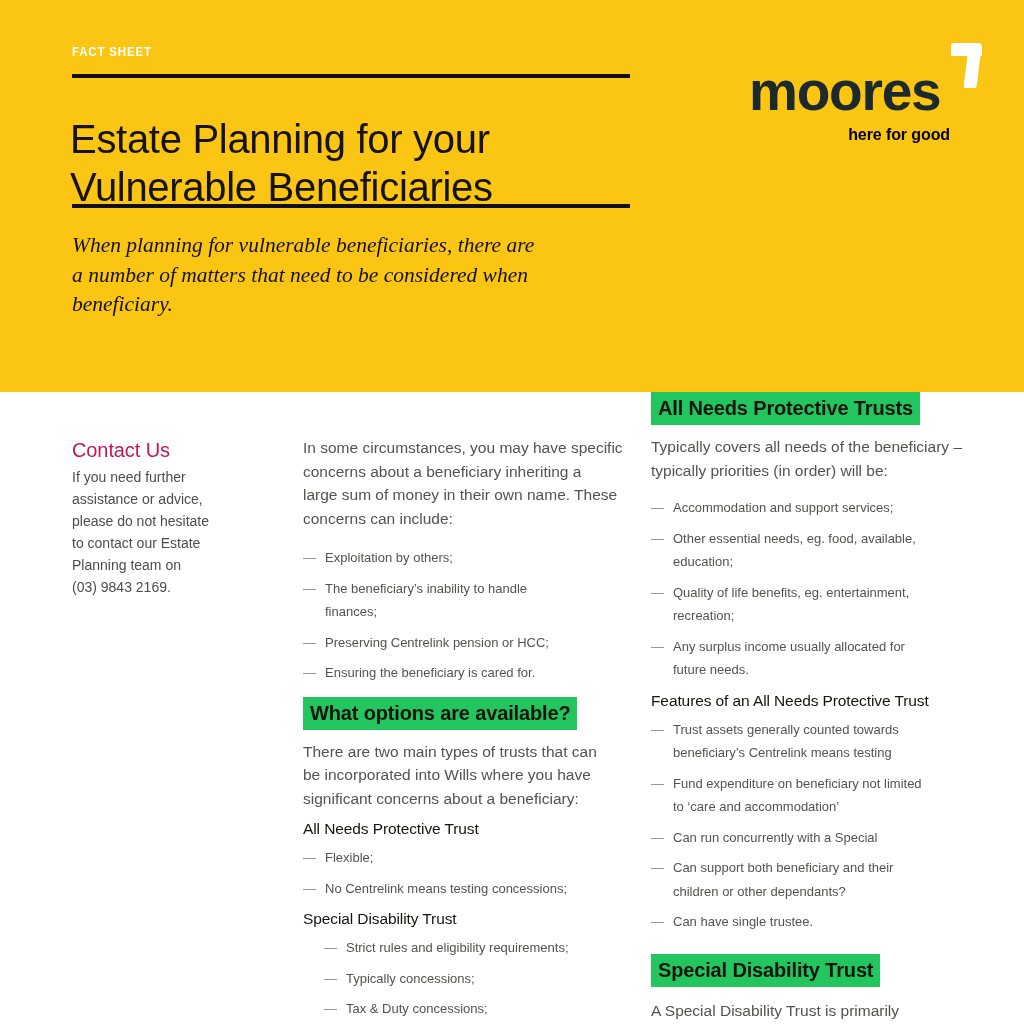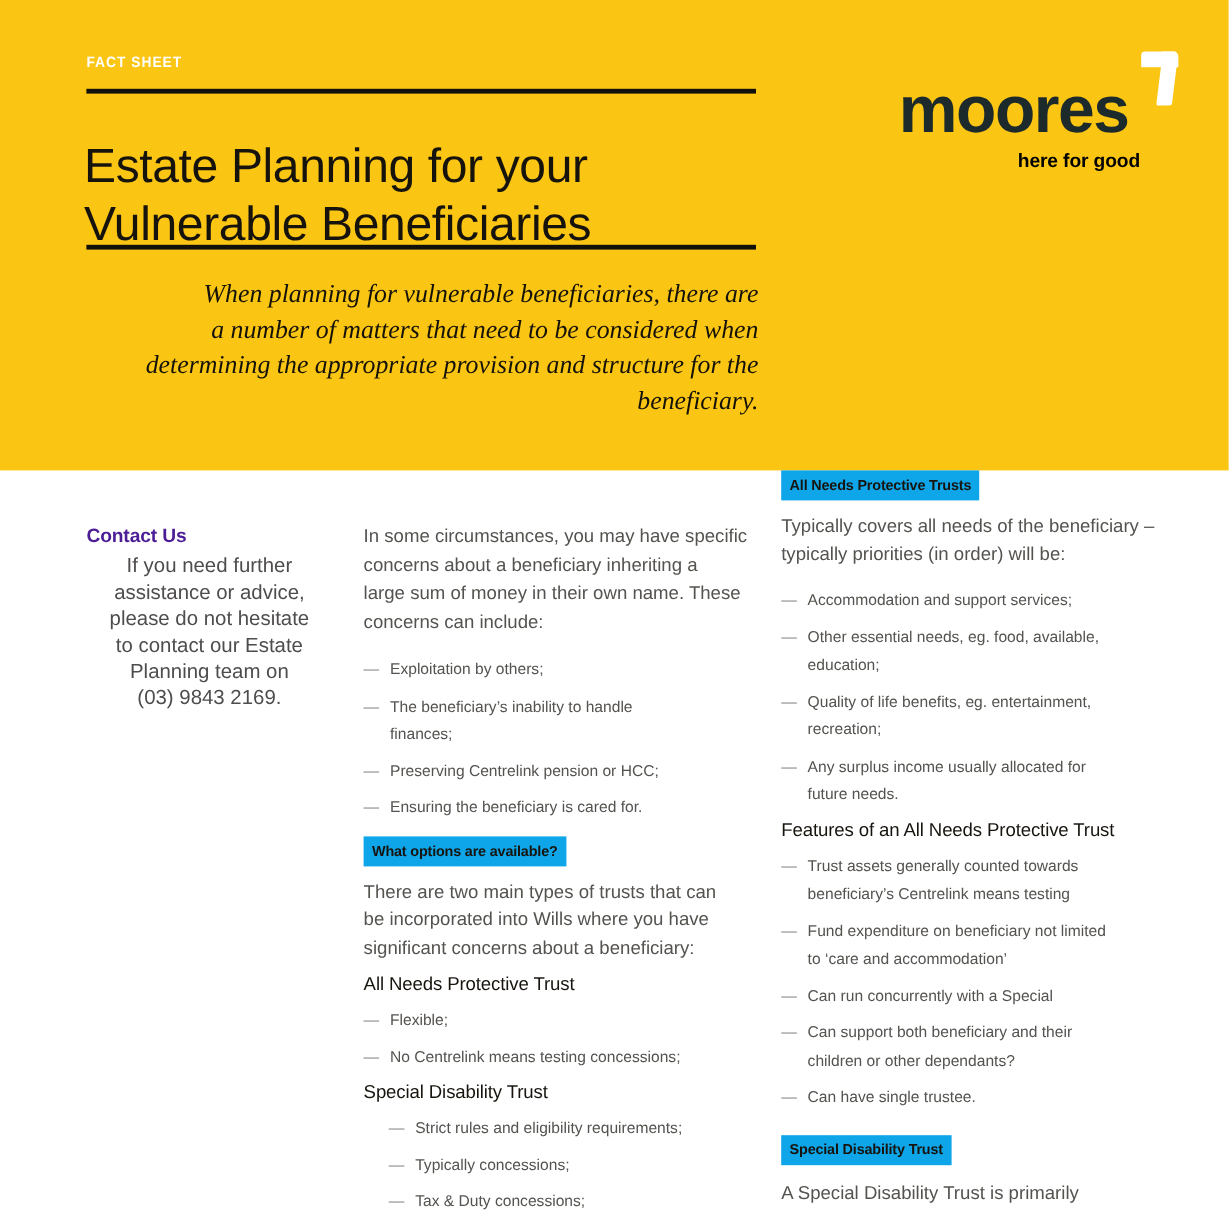--- a/index.html
+++ b/index.html
@@ -82,21 +82,21 @@
     position: absolute;
     left: 72px;
     top: 231px;
     width: 560px;
     font-family: "Liberation Serif", serif;
     font-style: italic;
     font-size: 21.5px;
     line-height: 29.5px;
     color: #141209;
   }
-  .intro .iline { display: block; text-align: right; }
+  .intro .iline { display: block; }
 
   
   .logo-wrap {
     position: absolute;
     left: 748px;
     top: 38px;
     width: 232px;
     height: 100px;
   }
   .logo-word {
@@ -162,52 +162,51 @@
     position: absolute;
     top: 0;
   }
   .col-left  { left: 72px;  width: 205px; }
   .col-mid   { left: 303px; width: 325px; }
   .col-right { left: 651px; width: 325px; }
 
   
   .contact-head {
     margin: 47px 0 0 0;
-    font-size: 16px;
-    font-weight: bold;
-    color: #4c1d95;
+    font-size: 20px;
+    font-weight: normal;
+    color: #be185d;
     letter-spacing: -0.1px;
   }
   .contact-body {
     margin-top: 4px;
-    font-size: 17px;
+    font-size: 14px;
     line-height: 22px;
     color: #4f4d4c;
-    text-align: center;
   }
   .contact-body .cline { display: block; }
 
   
   .para {
     font-size: 15.5px;
     line-height: 23.5px;
     color: #55534f;
     margin: 0;
   }
   .para .pline { display: block; }
 
   .mid-intro { margin-top: 44px; }
   .right-first { margin-top: 44px; }
 
   
   .hl {
     display: inline-block;
-    background: #0ea5e9;
+    background: #22c55e;
     color: #17140e;
-    font-size: 12px;
+    font-size: 20px;
     font-weight: bold;
     line-height: 1;
     padding: 6px 7px 7px 7px;
     letter-spacing: -0.15px;
   }
   .hl-wrap { margin: 0; }
 
   
   .subhead {
     font-size: 15.5px;
@@ -266,21 +265,20 @@
     <h1 class="title">
       <span class="tline">Estate Planning for your</span>
       <span class="tline">Vulnerable Beneficiaries</span>
     </h1>
 
     <div class="rule-bottom"></div>
 
     <div class="intro">
       <span class="iline">When planning for vulnerable beneficiaries, there are</span>
       <span class="iline">a number of matters that need to be considered when</span>
-      <span class="iline">determining the appropriate provision and structure for the</span>
       <span class="iline">beneficiary.</span>
     </div>
 
     <div class="logo-wrap">
       <div class="logo-word">moores</div>
       <div class="logo-tag">here for good</div>
       <div class="logo-mark">
         <span class="bar-h"></span>
         <span class="bar-v"></span>
       </div>

